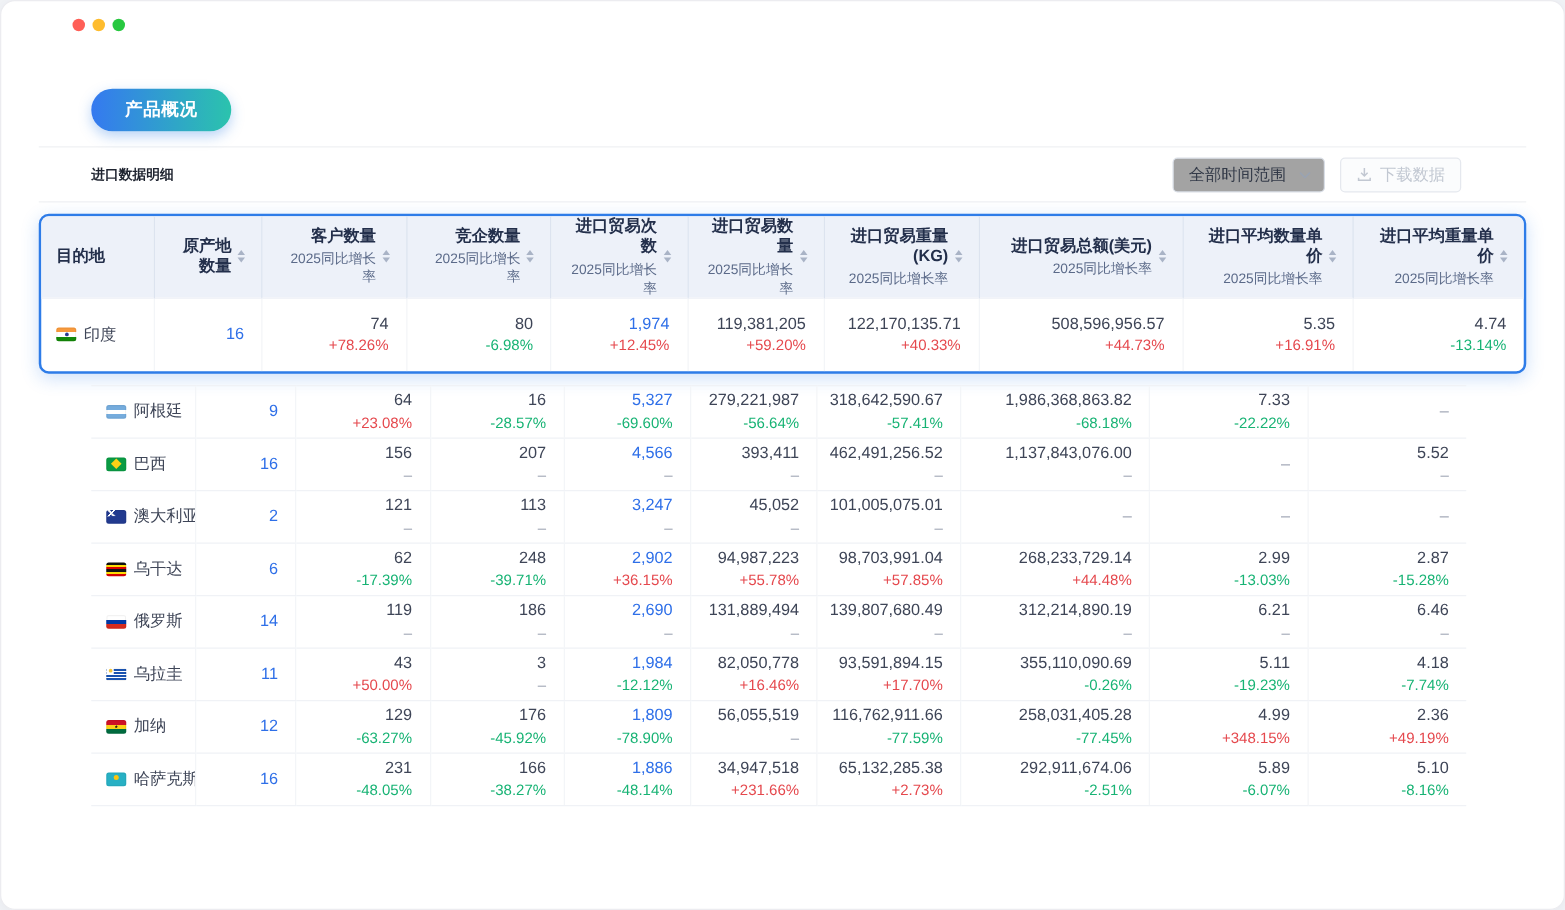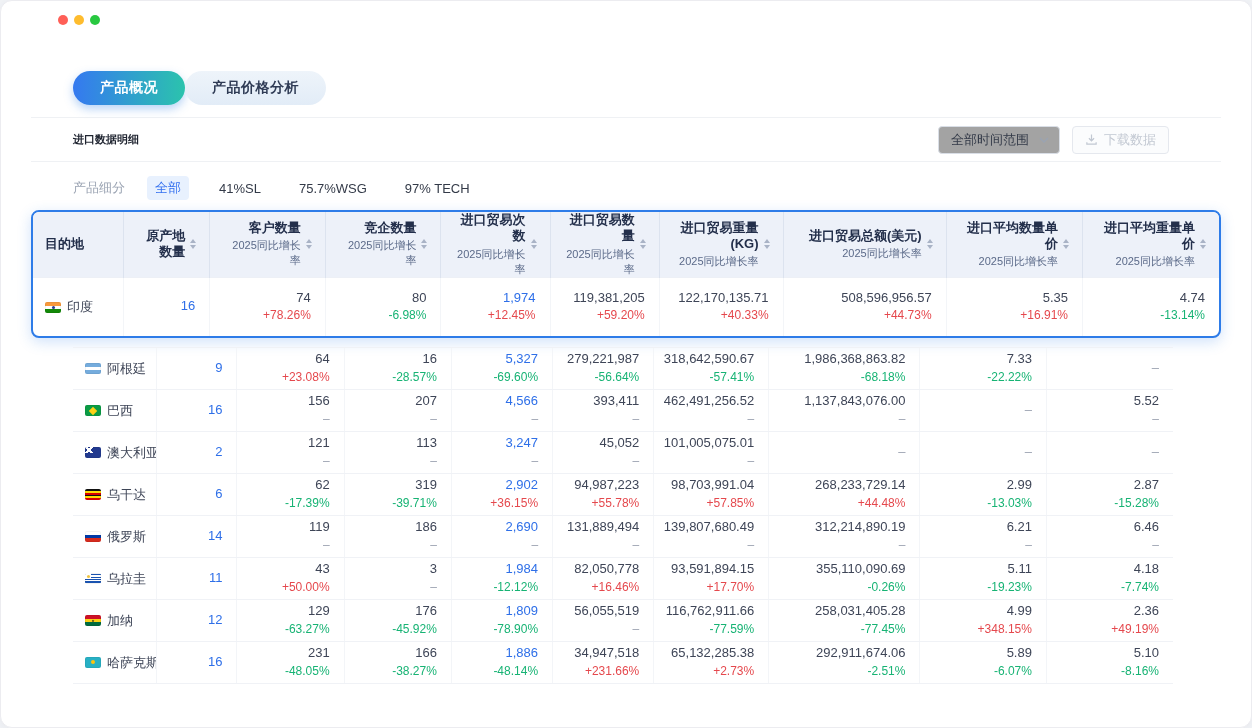--- a/index.html
+++ b/index.html
@@ -110,21 +110,20 @@
 <div class="window">
   <div class="traffic">
     <span class="dot" id="dot-close" style="background: rgb(255, 95, 87);"></span>
     <span class="dot" id="dot-min" style="background: rgb(254, 188, 46);"></span>
     <span class="dot" id="dot-max" style="background: rgb(40, 200, 64);"></span>
   </div>
 
   <div class="content">
     <div class="tabs" id="tabs">
         <div class="tab active">产品概况</div>
-        <div class="tab">产品价格分析</div>
       </div>
     <div class="divider"></div>
 
     <div class="title-row">
       <div class="sec-title">进口数据明细</div>
       <div class="controls">
         <div class="select">
           <span>全部时间范围</span>
           <svg width="10" height="6" viewBox="0 0 10 6">
               <path d="M1 1l4 4 4-4" fill="none" stroke="#9aa3b2" stroke-width="1.4"></path>
@@ -132,29 +131,20 @@
         </div>
         <div class="btn-dl">
           <svg width="13" height="13" viewBox="0 0 14 14">
               <path d="M7 1.5v6.5M4.2 5.6L7 8.4l2.8-2.8M2 10v2h10v-2" fill="none" stroke="#c2c8d2" stroke-width="1.3"></path>
             </svg>
           <span>下载数据</span>
         </div>
       </div>
     </div>
 
-    <div class="filter-row">
-      <span class="filter-label">产品细分</span>
-      <span id="filter-chips" style="display:flex;gap:22px;align-items:center;">
-          <span class="chip active">全部</span>
-          <span class="chip">41%SL</span>
-          <span class="chip">75.7%WSG</span>
-          <span class="chip">97% TECH</span>
-        </span>
-    </div>
 
     <div class="hl-box">
       <table>
         <colgroup id="cg1">
             <col style="width: 7.6%;">
             <col style="width: 7.3%;">
             <col style="width: 9.75%;">
             <col style="width: 9.75%;">
             <col style="width: 9.2%;">
             <col style="width: 9.2%;">
@@ -425,21 +415,21 @@
             <tr>
               <td class="al name-cell"><span class="flag uganda"></span><span class="cname">乌干达</span></td>
               <td class="ar">
                 <div class="cell-v link">6</div>
               </td>
               <td class="ar">
                 <div class="cell-v">62</div>
                 <div class="cell-c down">-17.39%</div>
               </td>
               <td class="ar">
-                <div class="cell-v">319</div>
+                <div class="cell-v">248</div>
                 <div class="cell-c down">-39.71%</div>
               </td>
               <td class="ar">
                 <div class="cell-v link">2,902</div>
                 <div class="cell-c up">+36.15%</div>
               </td>
               <td class="ar">
                 <div class="cell-v">94,987,223</div>
                 <div class="cell-c up">+55.78%</div>
               </td>

